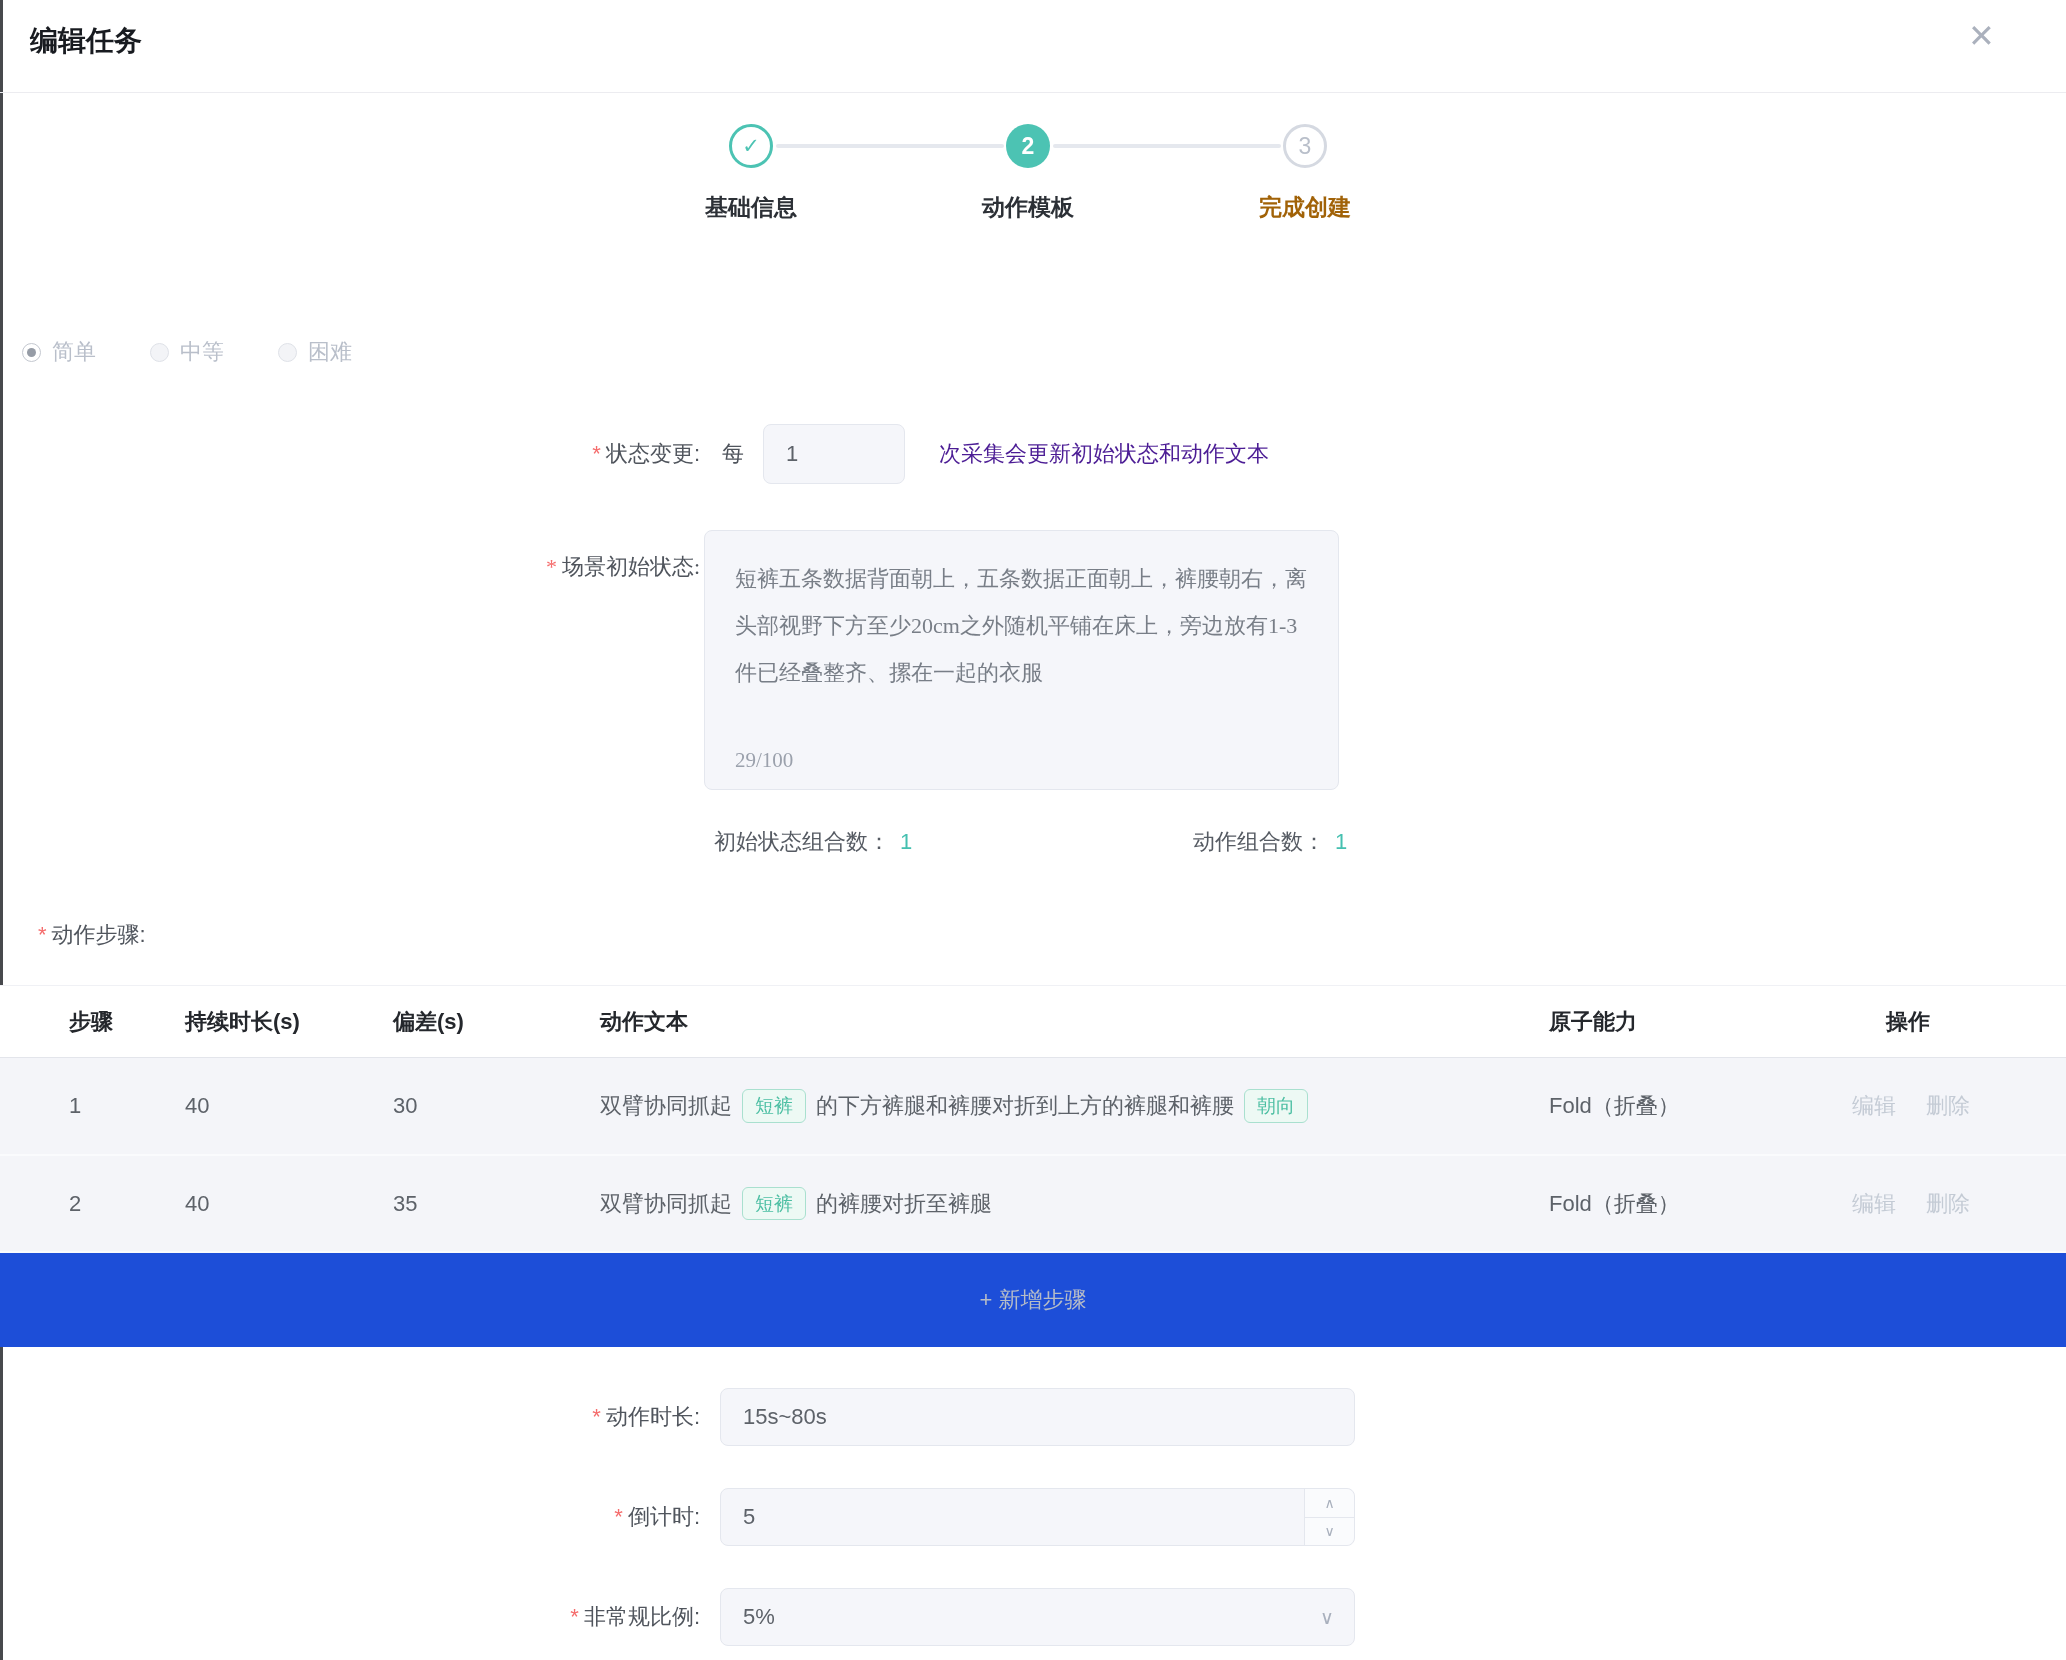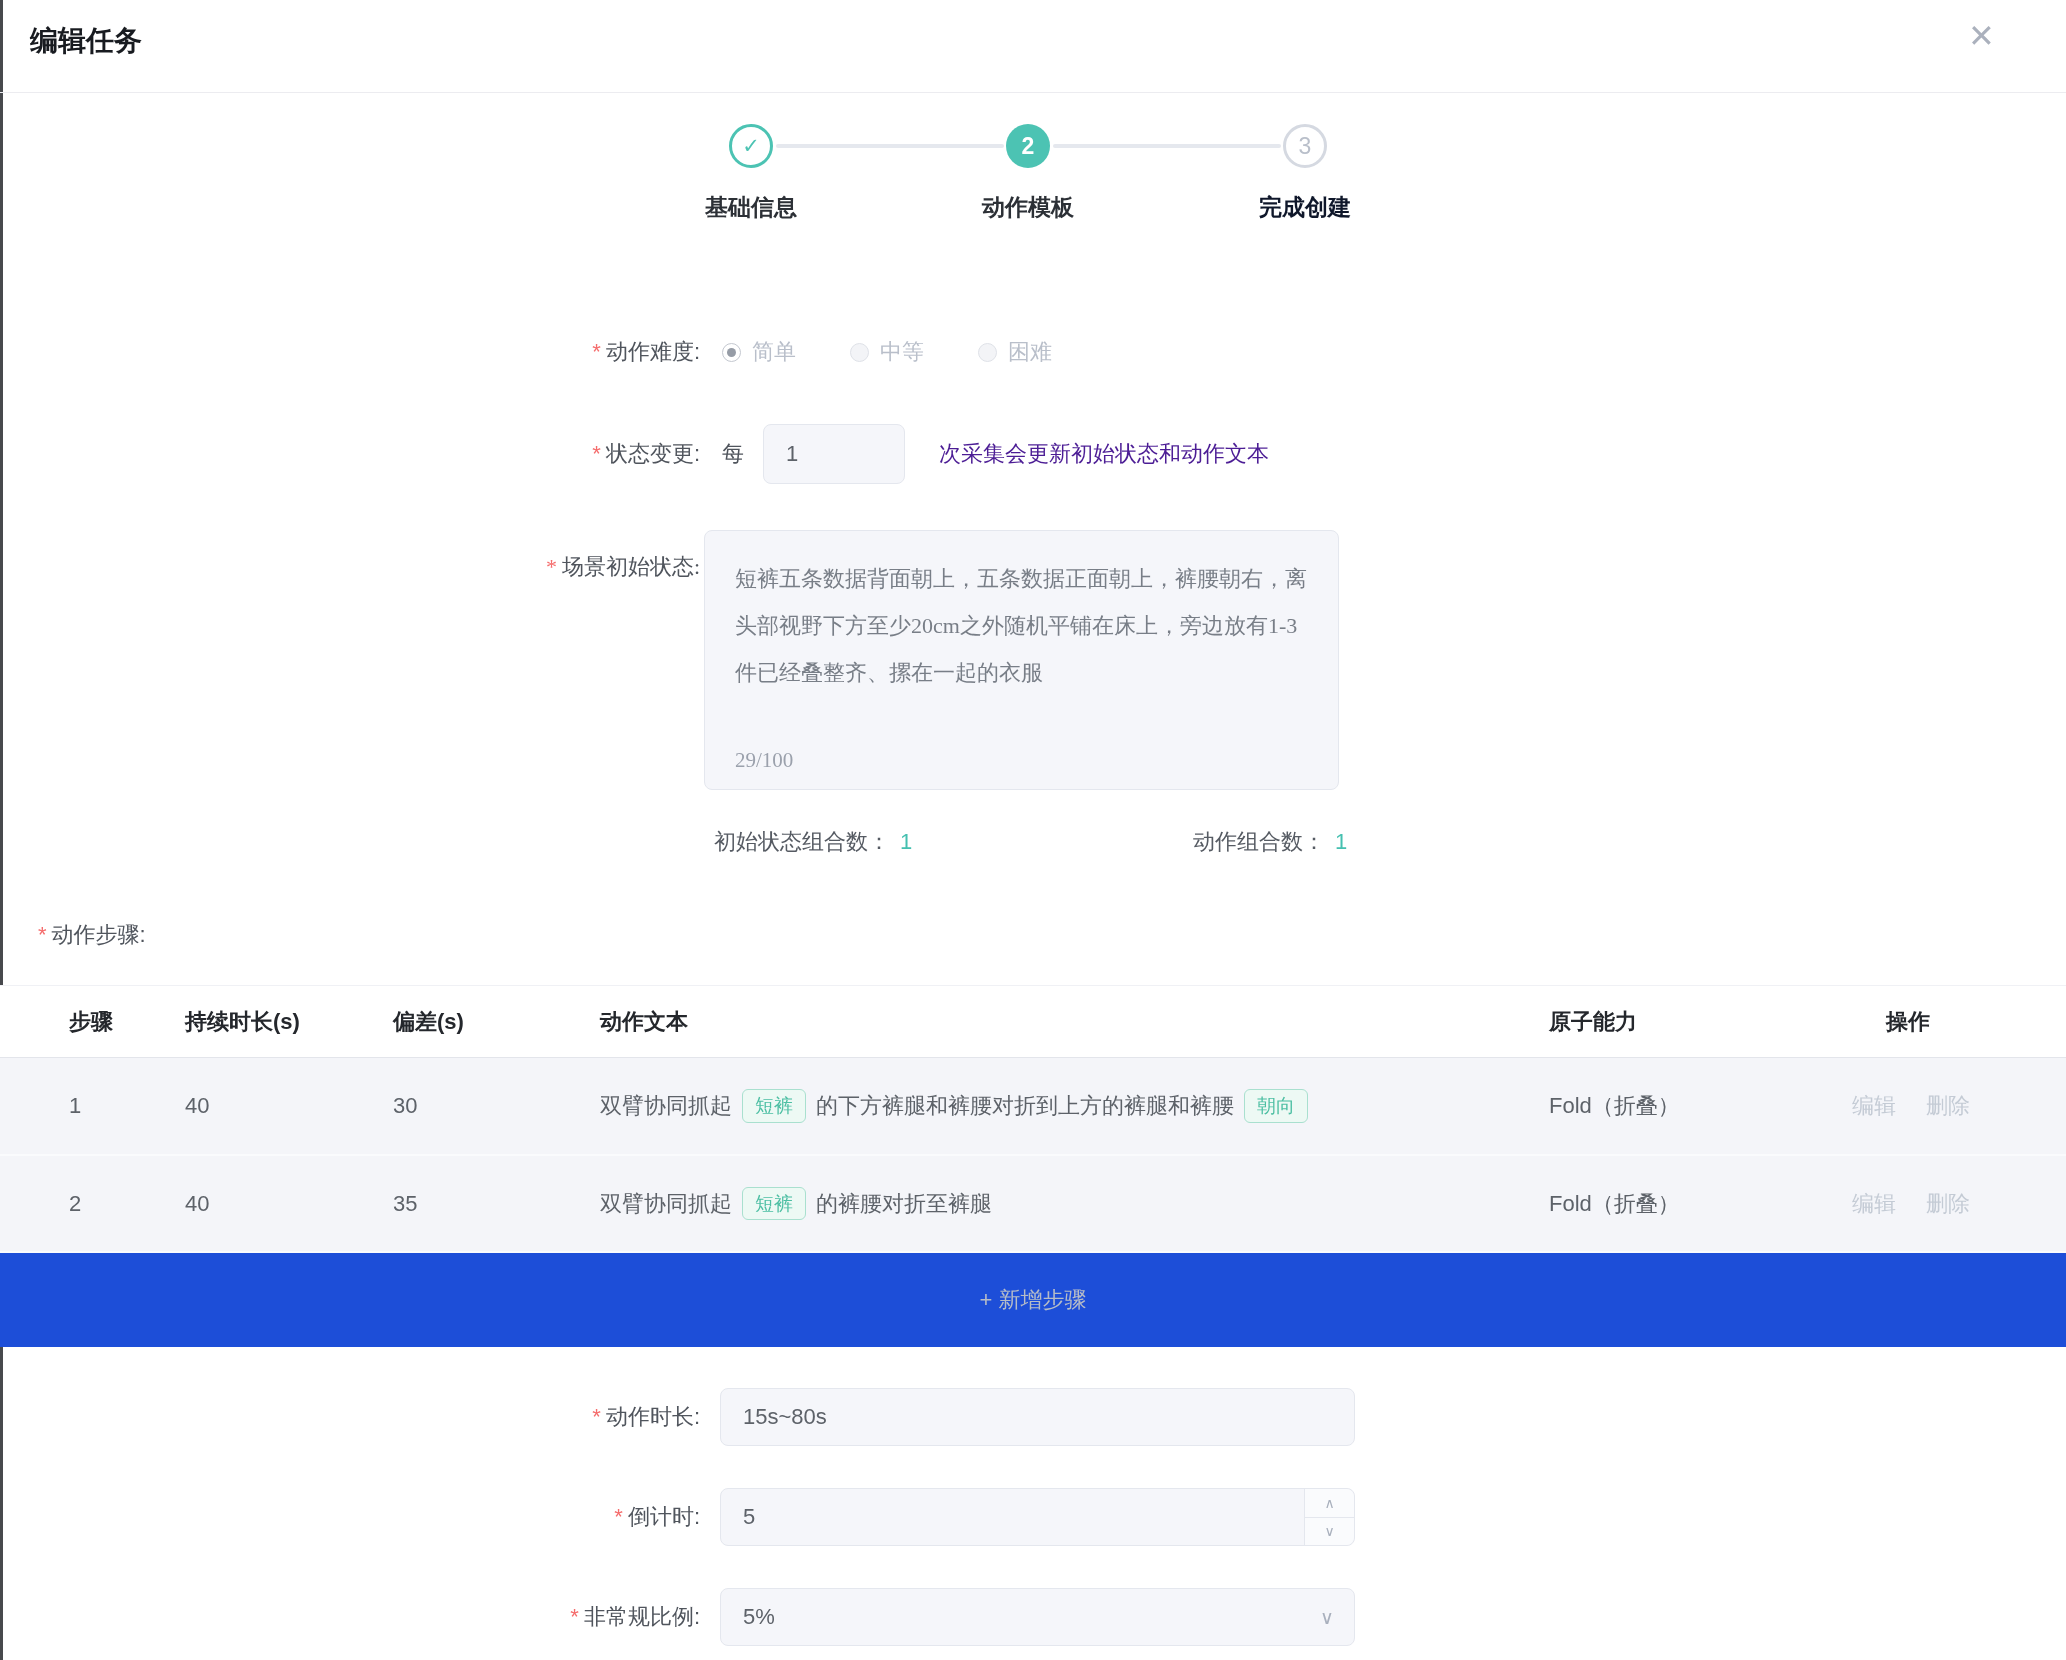--- a/index.html
+++ b/index.html
@@ -19,21 +19,21 @@
   .step-line{top:144px;height:4px;background:#e5e8ee;border-radius:2px;}
   .step-circle{
     top:124px;width:44px;height:44px;border-radius:50%;box-sizing:border-box;
     display:flex;align-items:center;justify-content:center;font-size:23px;background:#fff;
   }
   .step-done{border:3px solid #4cc3b3;color:#4cc3b3;font-size:21px;}
   .step-active{background:#4cc3b3;color:#fff;font-weight:700;}
   .step-pending{border:3px solid #d5d9e1;color:#b9bfca;}
   .step-label{top:192px;width:220px;text-align:center;font-size:23px;}
   .step-label.done,.step-label.active{color:#2c3036;font-weight:700;}
-  .step-label.pending{color:#0f172a;font-weight:600;}
+  .step-label.pending{color:#a16207;font-weight:600;}
 
   
   .form-row{left:0;right:0;display:flex;align-items:center;}
   .row-label{width:700px;text-align:right;font-size:22px;color:#50555d;flex:0 0 700px;}
   .star{color:#f56c6c;margin-right:5px;font-size:22px;}
   .dis-input{
     background:#f5f6fa;border:1px solid #e4e7ee;border-radius:8px;box-sizing:border-box;
     font-size:22px;color:#5d6269;display:flex;align-items:center;padding-left:22px;
   }
 
@@ -90,21 +90,20 @@
   <div class="abs step-line" style="left:776px;width:228px;"></div>
   <div class="abs step-line" style="left:1053px;width:228px;"></div>
   <div class="abs step-circle step-done" style="left:729px;">✓</div>
   <div class="abs step-circle step-active" style="left:1006px;">2</div>
   <div class="abs step-circle step-pending" style="left:1283px;">3</div>
   <div class="abs step-label done" style="left:641px;">基础信息</div>
   <div class="abs step-label active" style="left:918px;">动作模板</div>
   <div class="abs step-label pending" style="left:1195px;">完成创建</div>
 
   <div class="abs form-row" style="top:332px;height:40px;">
-    <div class="row-label"><span class="star">*</span><span>动作难度:</span></div>
     <div class="radio-group">
       <div class="radio-opt">
         <span class="radio checked"></span>
         <span class="radio-text">简单</span>
       </div>
       <div class="radio-opt">
         <span class="radio"></span>
         <span class="radio-text">中等</span>
       </div>
       <div class="radio-opt">

